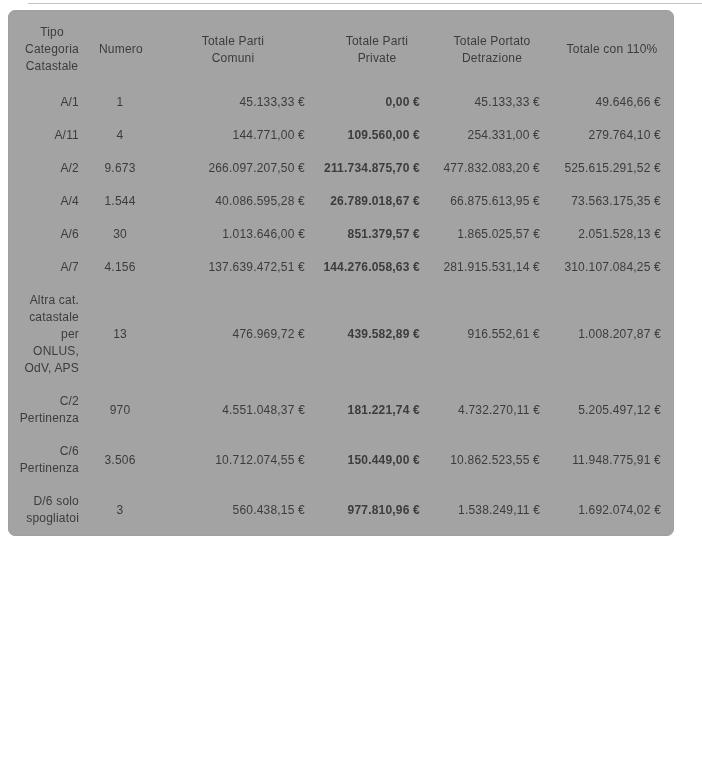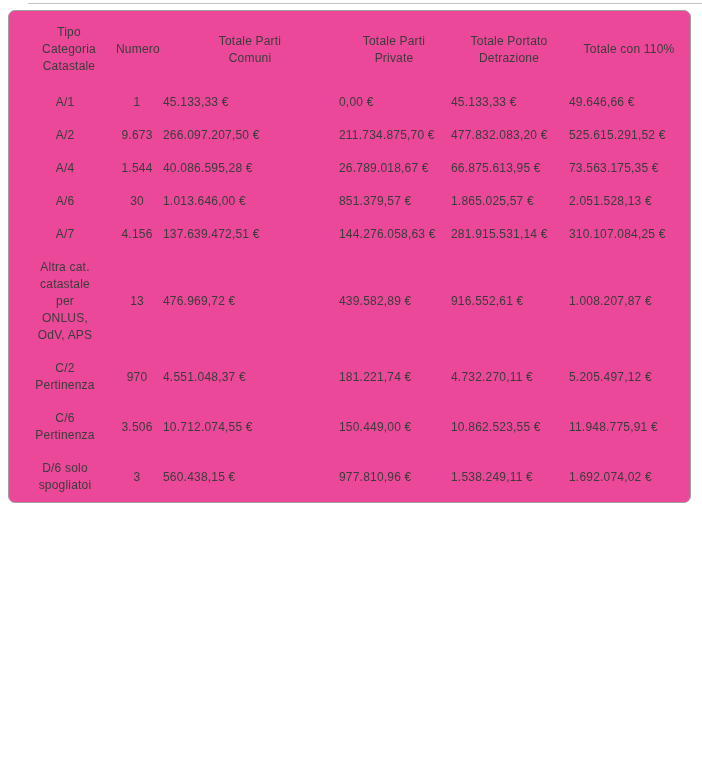--- a/index.html
+++ b/index.html
@@ -20,25 +20,24 @@
     left: 28px;
     right: 0;
     top: 3px;
     border-top: 1px solid #c3c3c3;
   }
   .table-card {
     position: absolute;
     left: 8px;
     top: 10px;
     width: 664px;
-    background: #ec4899;
+    background: #a3a3a3;
     border: 1px solid #9f9f9f;
     border-radius: 7px;
     overflow: hidden;
-    padding-left: 17px;
   }
   table {
     width: 664px;
     border-collapse: collapse;
     table-layout: fixed;
     font-size: 12px;
     letter-spacing: 0.2px;
     color: #3c3c3c;
   }
   col.w-cat  { width: 86px; }
@@ -55,31 +54,31 @@
     line-height: 17px;
     padding: 13px 4px 11px 4px;
   }
   td {
     vertical-align: middle;
     line-height: 17px;
     padding-top: 8px;
     padding-bottom: 8px;
   }
   td.c-cat {
-    text-align: center;
+    text-align: right;
     padding-right: 16px;
     padding-left: 8px;
   }
   td.c-num { text-align: center; }
   td.c-money {
-    text-align: left;
+    text-align: right;
     white-space: nowrap;
   }
   td.c-comuni     { padding-right: 16px; }
-  td.c-private    { padding-right: 13px; }
+  td.c-private    { padding-right: 13px; font-weight: bold; }
   td.c-detrazione { padding-right: 11px; }
   td.c-tot110     { padding-right: 12px; }
 </style>
 </head>
 <body>
 
 <div class="top-rule"></div>
 
 <div class="table-card">
   <table>
@@ -107,20 +106,28 @@
       </tr>
     </thead>
     <tbody>
         <tr>
           <td class="c-cat">A/1</td>
           <td class="c-num">1</td>
           <td class="c-money c-comuni">45.133,33 €</td>
           <td class="c-money c-private">0,00 €</td>
           <td class="c-money c-detrazione">45.133,33 €</td>
           <td class="c-money c-tot110">49.646,66 €</td>
+        </tr>
+        <tr>
+          <td class="c-cat">A/11</td>
+          <td class="c-num">4</td>
+          <td class="c-money c-comuni">144.771,00 €</td>
+          <td class="c-money c-private">109.560,00 €</td>
+          <td class="c-money c-detrazione">254.331,00 €</td>
+          <td class="c-money c-tot110">279.764,10 €</td>
         </tr>
         <tr>
           <td class="c-cat">A/2</td>
           <td class="c-num">9.673</td>
           <td class="c-money c-comuni">266.097.207,50 €</td>
           <td class="c-money c-private">211.734.875,70 €</td>
           <td class="c-money c-detrazione">477.832.083,20 €</td>
           <td class="c-money c-tot110">525.615.291,52 €</td>
         </tr>
         <tr>

